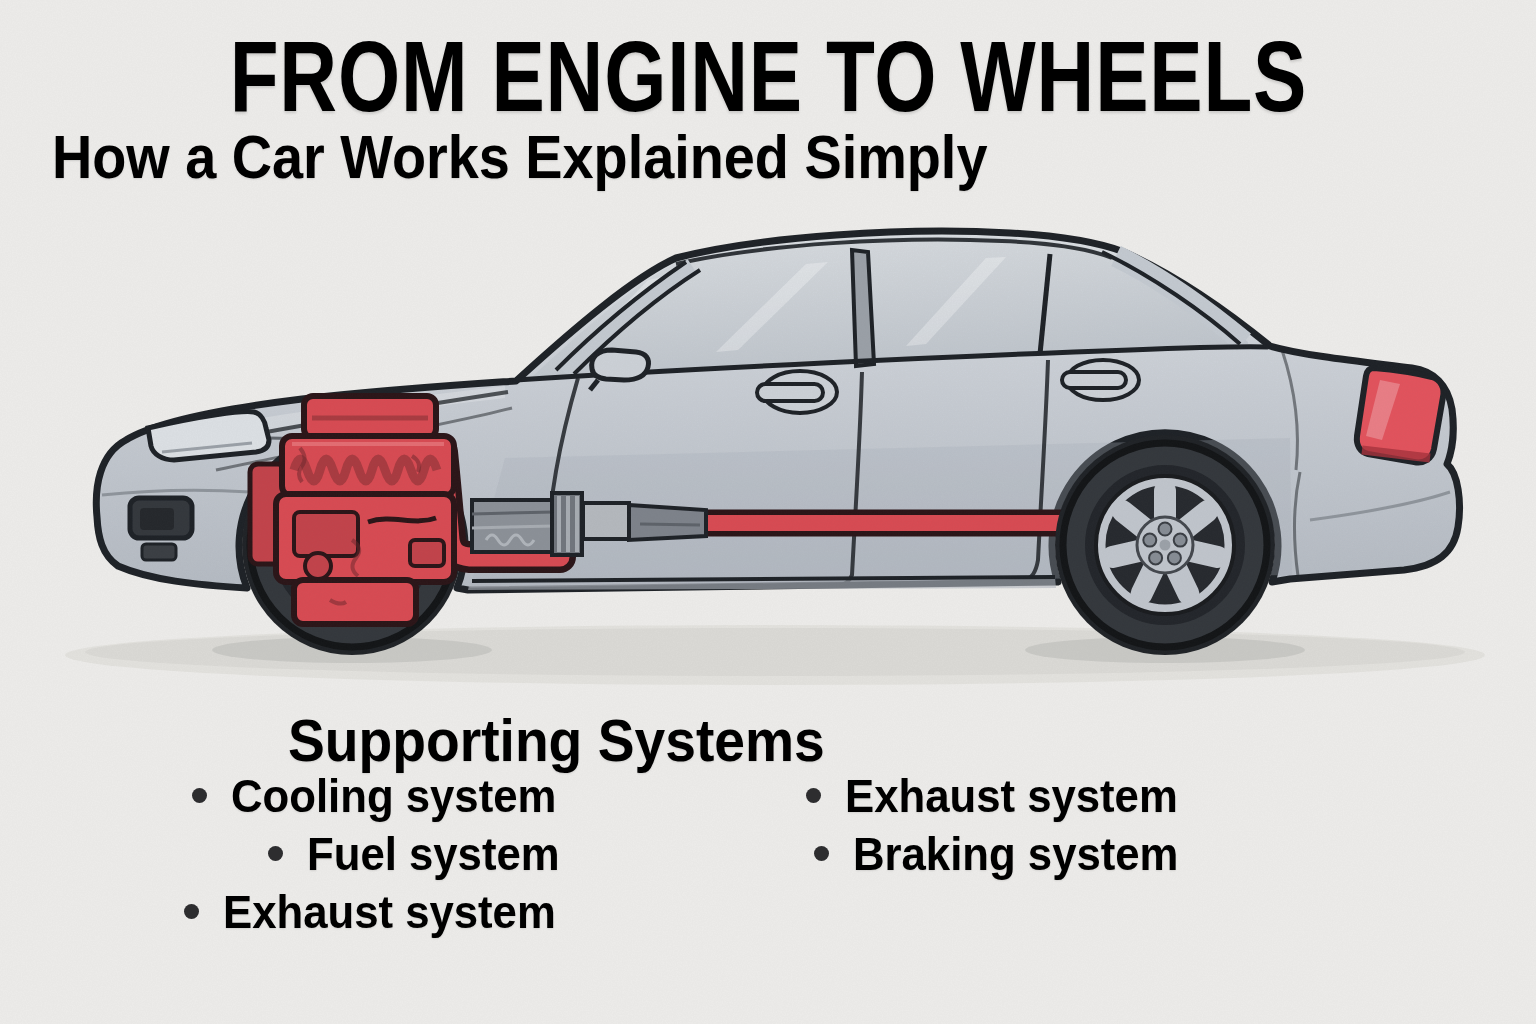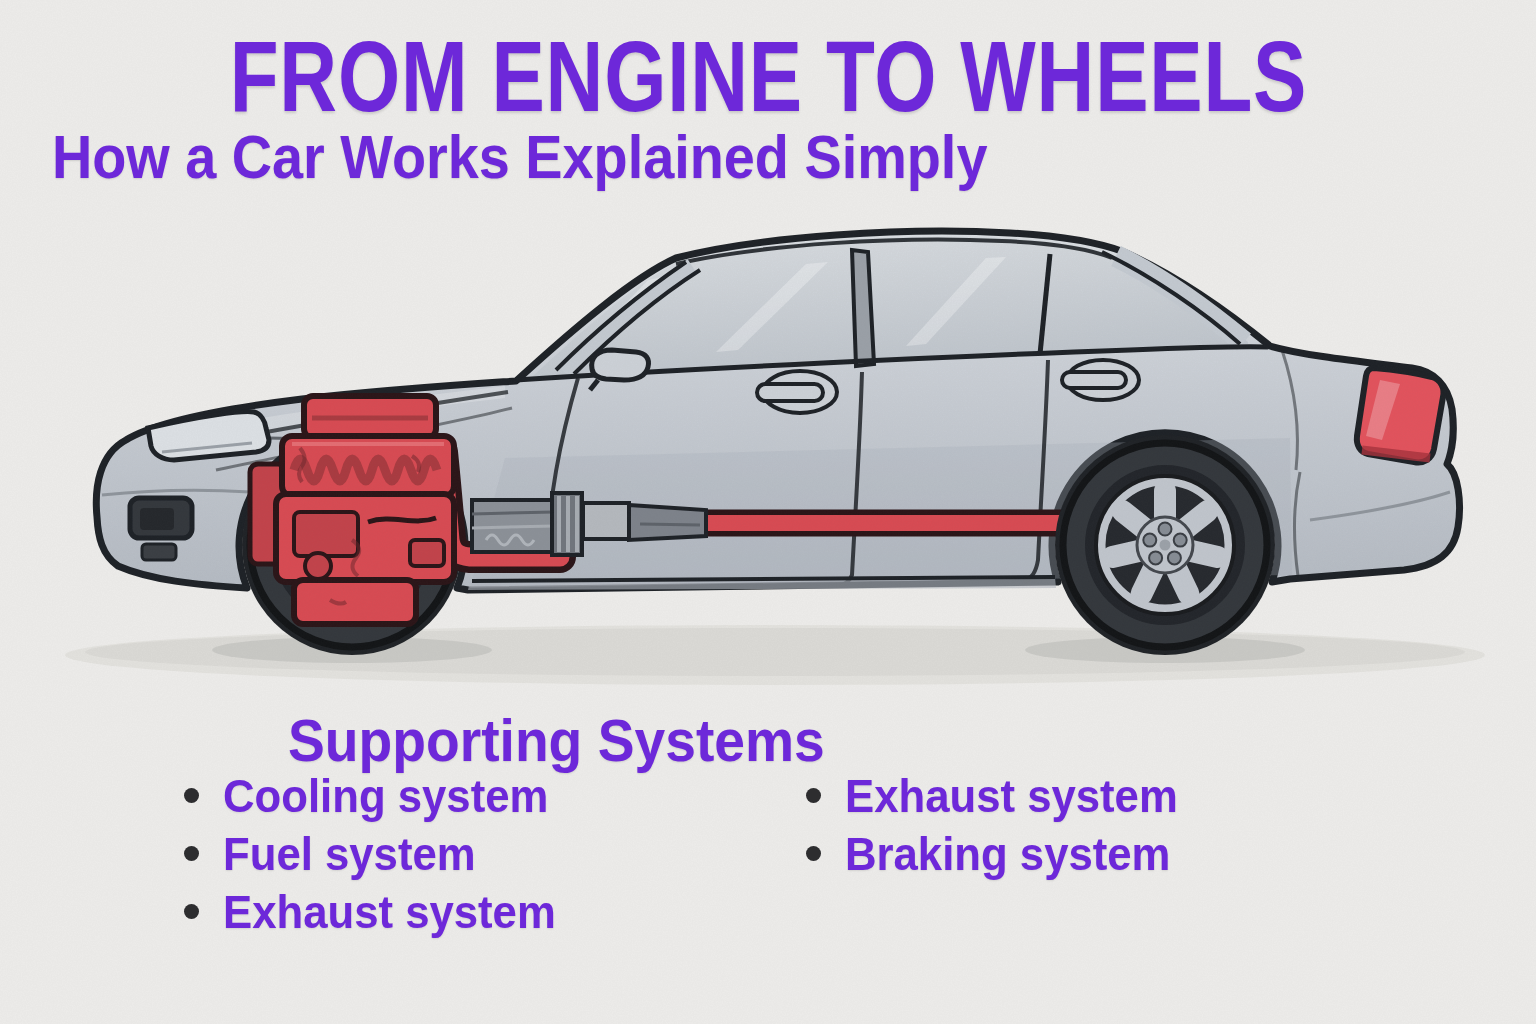--- a/index.html
+++ b/index.html
@@ -1,19 +1,19 @@
 <!DOCTYPE html>
 <html><head>
 <meta charset="utf-8">
 <style>
   html,body{margin:0;padding:0;background:#dcdcda;}
   .stage{
     position:relative;width:1536px;height:1024px;margin:0 auto;
     background:#edecea;overflow:hidden;
-    font-family:"Liberation Sans",sans-serif;color:#6d28d9;
+    font-family:"Liberation Sans",sans-serif;color:#000000;
   }
   .stage svg.car{position:absolute;left:0;top:0;z-index:0;}
   .txt{position:absolute;z-index:2;white-space:nowrap;}
   .title{
     top:24px;left:0;width:1536px;text-align:center;
     font-size:100px;font-weight:bold;line-height:1.04;letter-spacing:1px;
     text-shadow:0 2px 3px rgba(0,0,0,.14);
   }
   .title .cond{display:inline-block;transform:scaleX(.80);transform-origin:50% 50%;}
   .subtitle{
@@ -24,21 +24,21 @@
   .subtitle .cond{display:inline-block;transform:scaleX(.90);transform-origin:50% 50%;}
   .sys-heading{
     top:690px;left:272px;font-size:60px;font-weight:bold;
     text-shadow:0 1px 2px rgba(0,0,0,.12);
   }
   .sys-heading .cond{display:inline-block;transform:scaleX(.92);transform-origin:0 50%;}
   ul.syslist{
     position:absolute;z-index:2;margin:0;padding:0;list-style:none;
     font-size:46px;font-weight:bold;
   }
-  ul.syslist li{display:flex;align-items:center;height:47px;margin-bottom:11px;}
+  ul.syslist li{display:flex;align-items:center;height:47px;margin-bottom:11px;justify-content:flex-end;}
   ul.syslist .dot{
     width:15px;height:15px;border-radius:50%;background:#2d2d2f;
     margin-right:24px;flex:0 0 auto;
   }
   ul.syslist .li-label{display:inline-block;transform:scaleX(.95);transform-origin:0 50%;
     text-shadow:0 1px 2px rgba(0,0,0,.10);}
   .list-left{left:184px;top:772px;}
   .list-right{left:806px;top:772px;}
 </style>
 </head>

